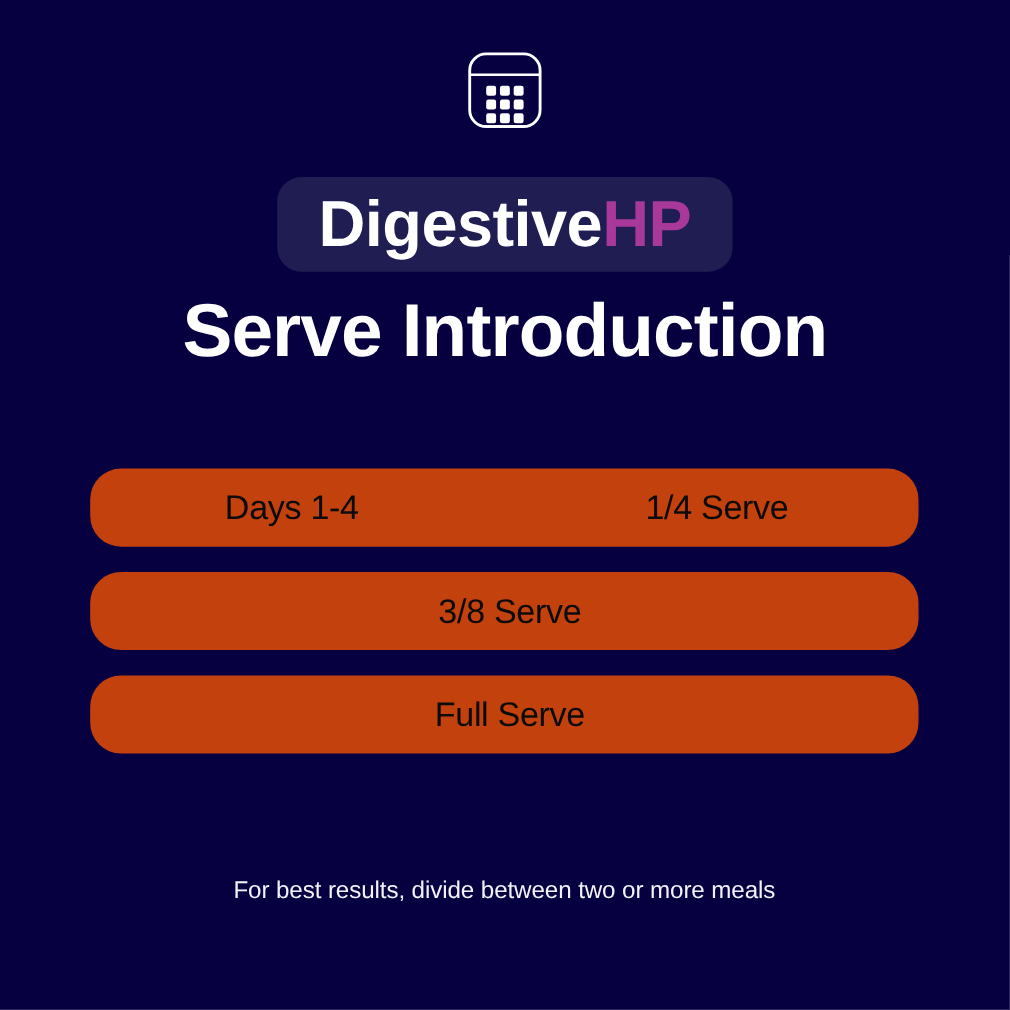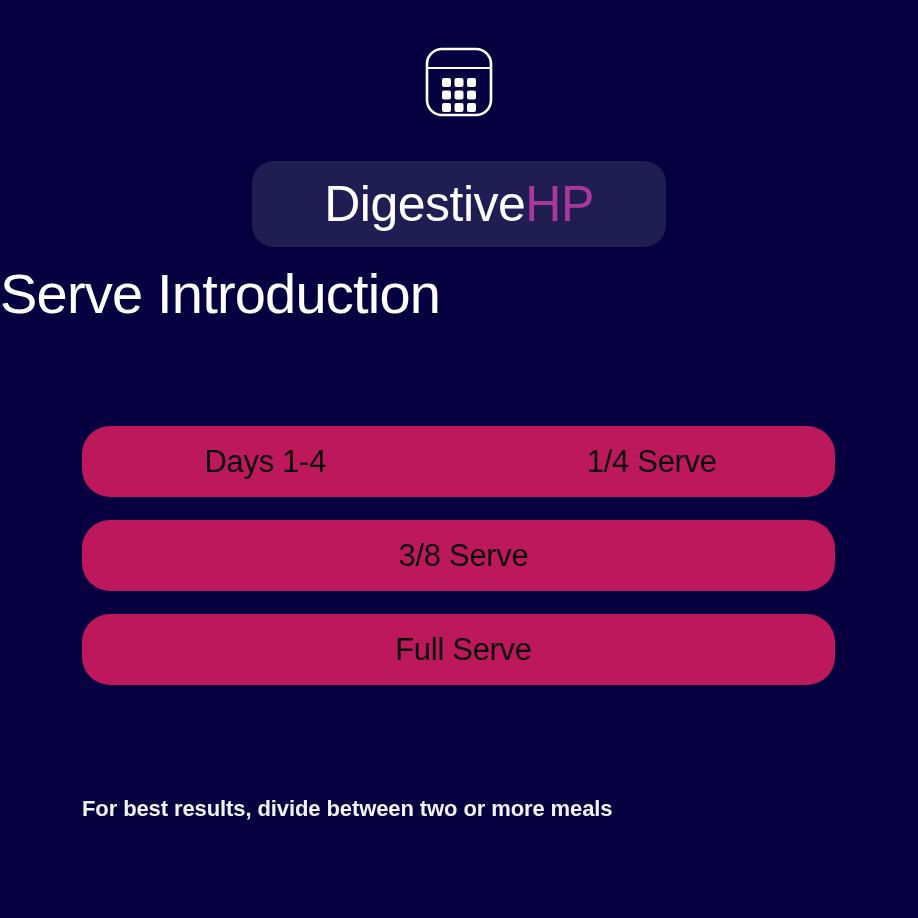--- a/index.html
+++ b/index.html
@@ -42,39 +42,39 @@
     width: 414px;
     height: 86px;
     background: #201d52;
     border-radius: 22px;
     display: flex;
     align-items: center;
     justify-content: center;
     box-sizing: border-box;
   }
   #brand-text {
-    font-size: 50px;
-    font-weight: normal;
+    font-size: 59px;
+    font-weight: bold;
     letter-spacing: -0.5px;
     line-height: 1;
     white-space: nowrap;
   }
   .brand-main { color: #ffffff; }
   .brand-suffix { color: #a8399a; }
 
   
   #page-title {
     position: absolute;
     left: 0;
     right: 0;
     top: 262px;
-    text-align: left;
+    text-align: center;
     color: #ffffff;
-    font-size: 56px;
-    font-weight: normal;
+    font-size: 68px;
+    font-weight: bold;
     letter-spacing: -0.8px;
     line-height: 1.15;
   }
 
   
   #section-label {
     position: absolute;
     left: 83px;
     top: 374px;
     color: #ffffff;
@@ -89,21 +89,21 @@
     position: absolute;
     left: 82px;
     top: 426px;
     width: 753px;
   }
   .schedule-row {
     display: flex;
     align-items: center;
     width: 100%;
     height: 71px;
-    background: #be185d;
+    background: #c2410c;
     border-radius: 28px;
     margin-bottom: 23px;
     box-sizing: border-box;
   }
   .schedule-row:last-child { margin-bottom: 0; }
   .row-period,
   .row-amount {
     flex: 1 1 50%;
     text-align: center;
     color: #0b0b0b;
@@ -115,24 +115,24 @@
   }
   .row-period { padding-right: 10px; }
   .row-amount { padding-left: 10px; }
 
   
   #footer-note {
     position: absolute;
     left: 82px;
     width: 753px;
     top: 796px;
-    text-align: left;
+    text-align: center;
     color: #f2f2f8;
     font-size: 22px;
-    font-weight: bold;
+    font-weight: normal;
     letter-spacing: -0.1px;
     line-height: 1.2;
   }
 </style>
 </head>
 <body>
 
 <div id="card">
 
   <div id="icon-wrap">

